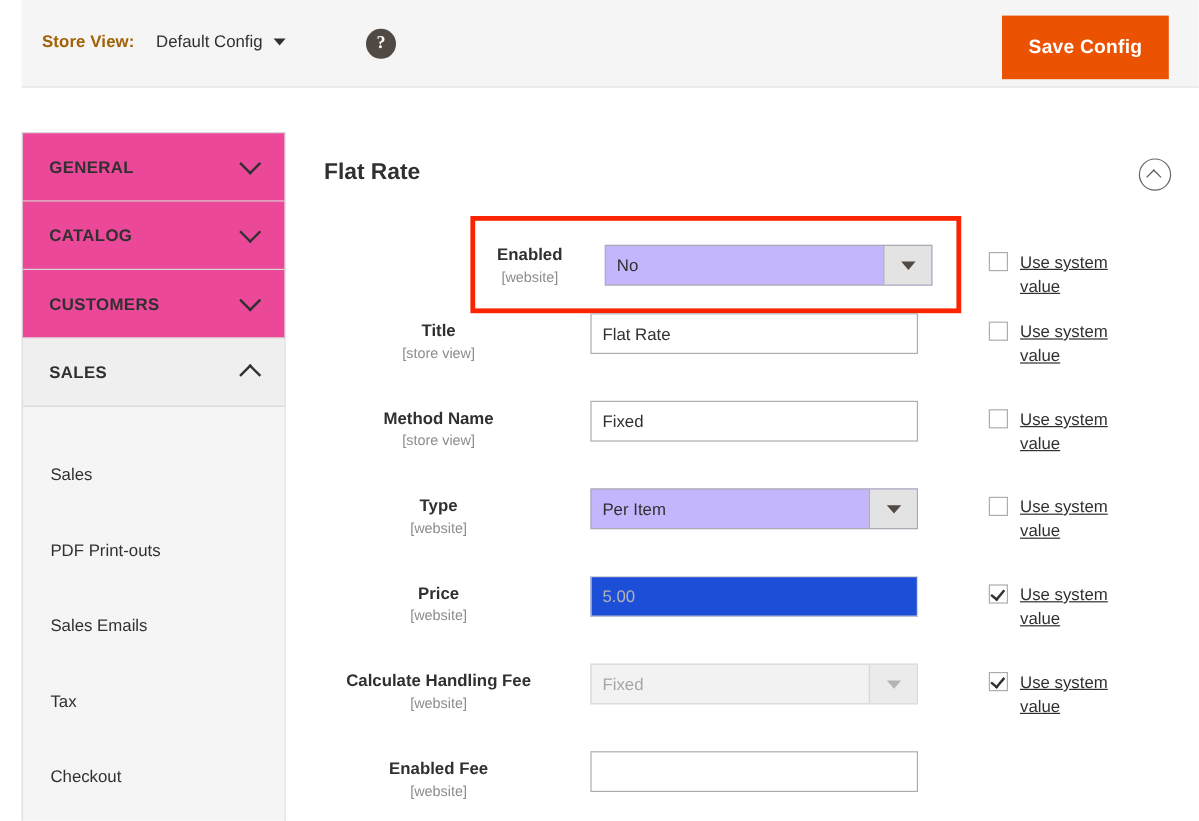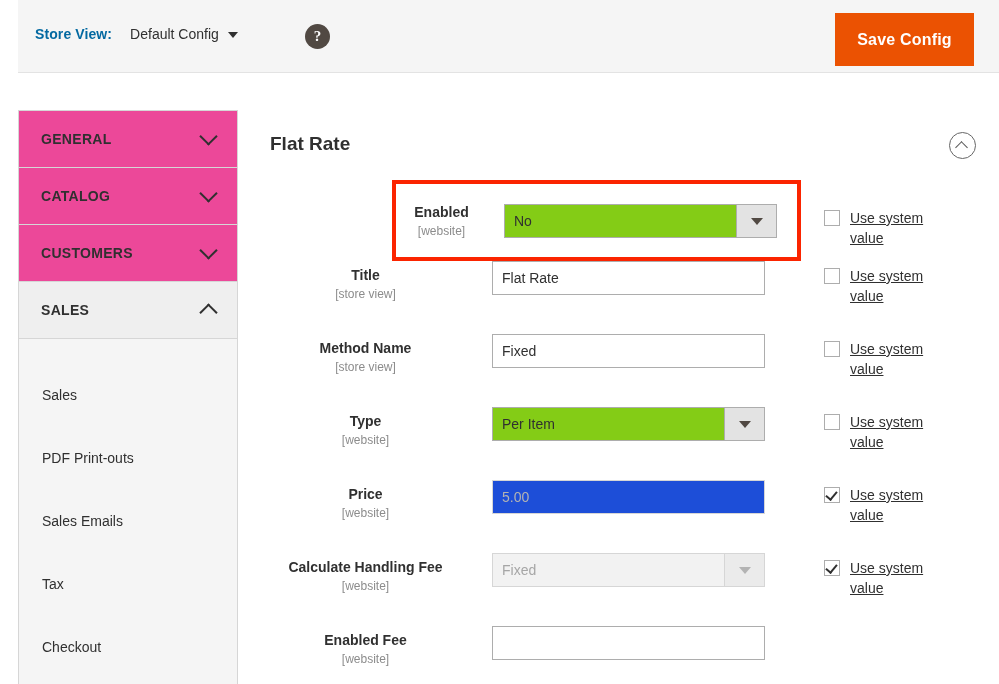--- a/index.html
+++ b/index.html
@@ -30,21 +30,21 @@
   .store-switcher {
     position: absolute;
     left: 17px;
     top: 26px;
     display: flex;
     align-items: center;
   }
   .store-switcher-label {
     font-size: 14px;
     font-weight: bold;
-    color: #0369a1;
+    color: #a16207;
     letter-spacing: 0.1px;
   }
   .store-switcher-value {
     font-size: 14px;
     color: #303030;
     margin-left: 18px;
   }
   .caret-down {
     width: 0;
     height: 0;
@@ -252,21 +252,21 @@
   .text-input.disabled {
     background: #1d4ed8;
     border-color: #d6d6d6;
     color: #b3b3b3;
   }
   .select-wrap {
     position: relative;
     width: 273px;
     height: 34px;
     border: 1px solid #adadad;
-    background: #84cc16;
+    background: #c4b5fd;
     box-sizing: border-box;
     cursor: pointer;
   }
   .select-wrap.disabled {
     background: #f2f2f2;
     border-color: #d6d6d6;
   }
   .select-value {
     position: absolute;
     left: 9px;

